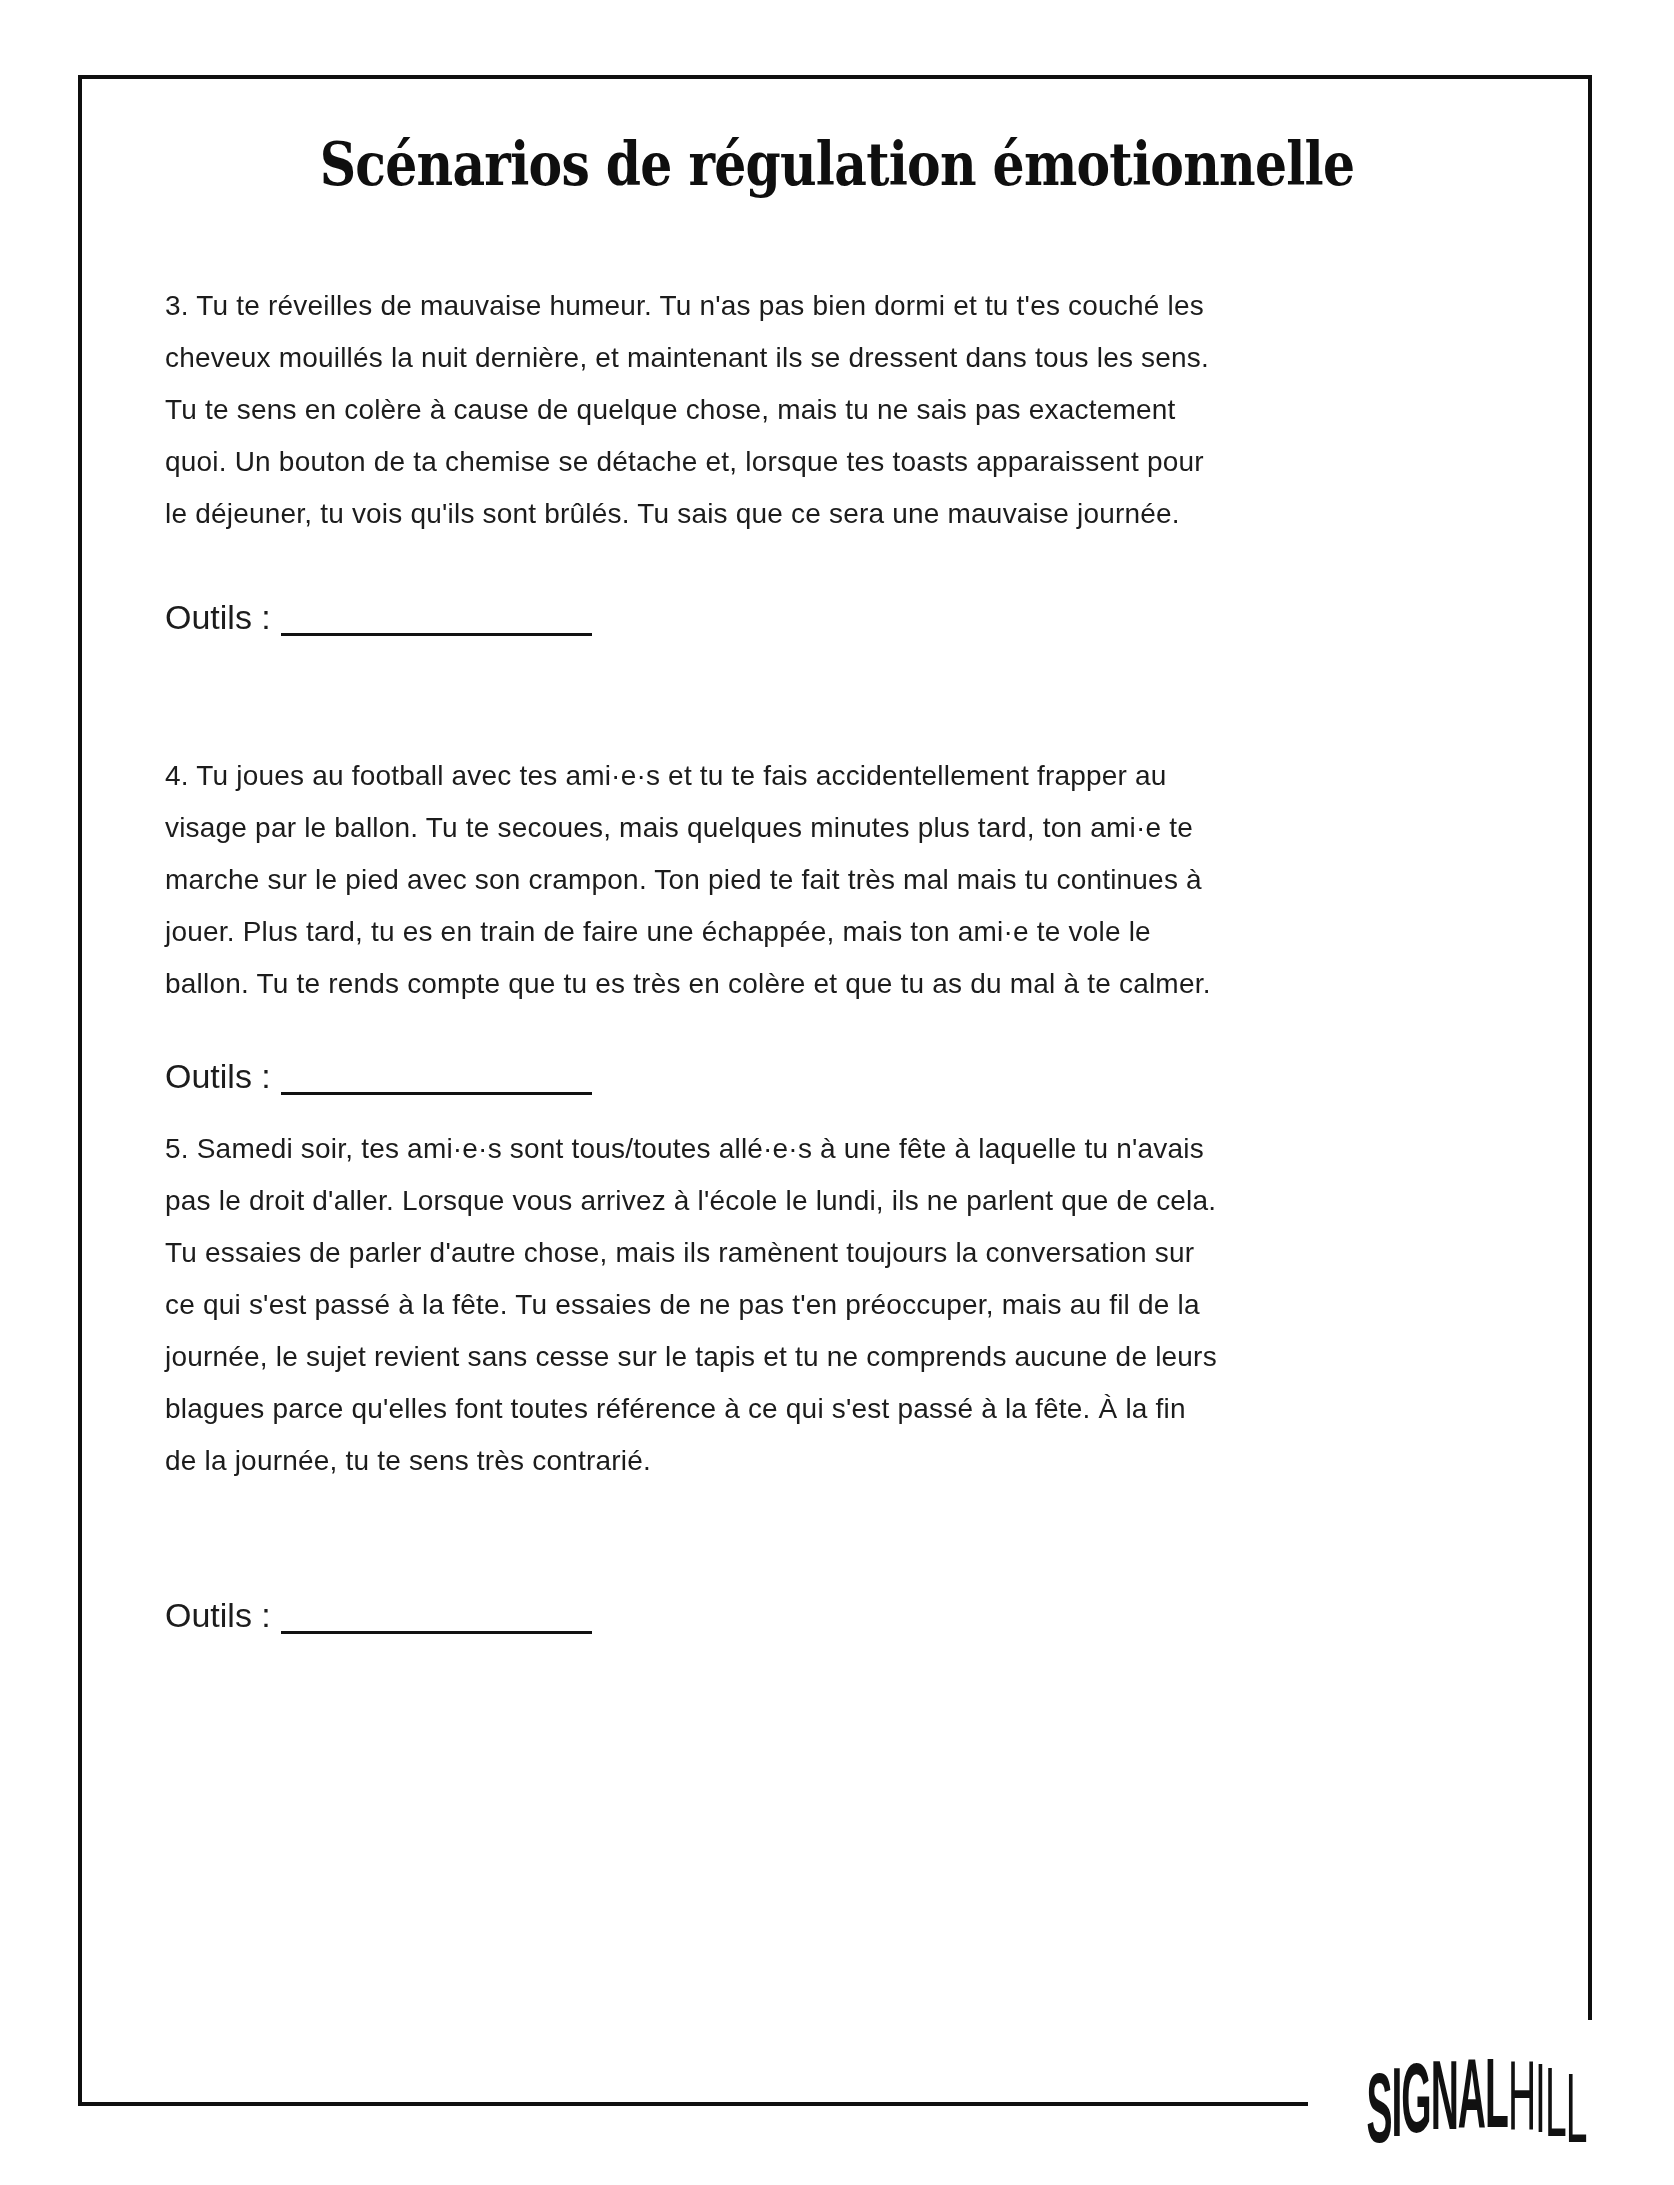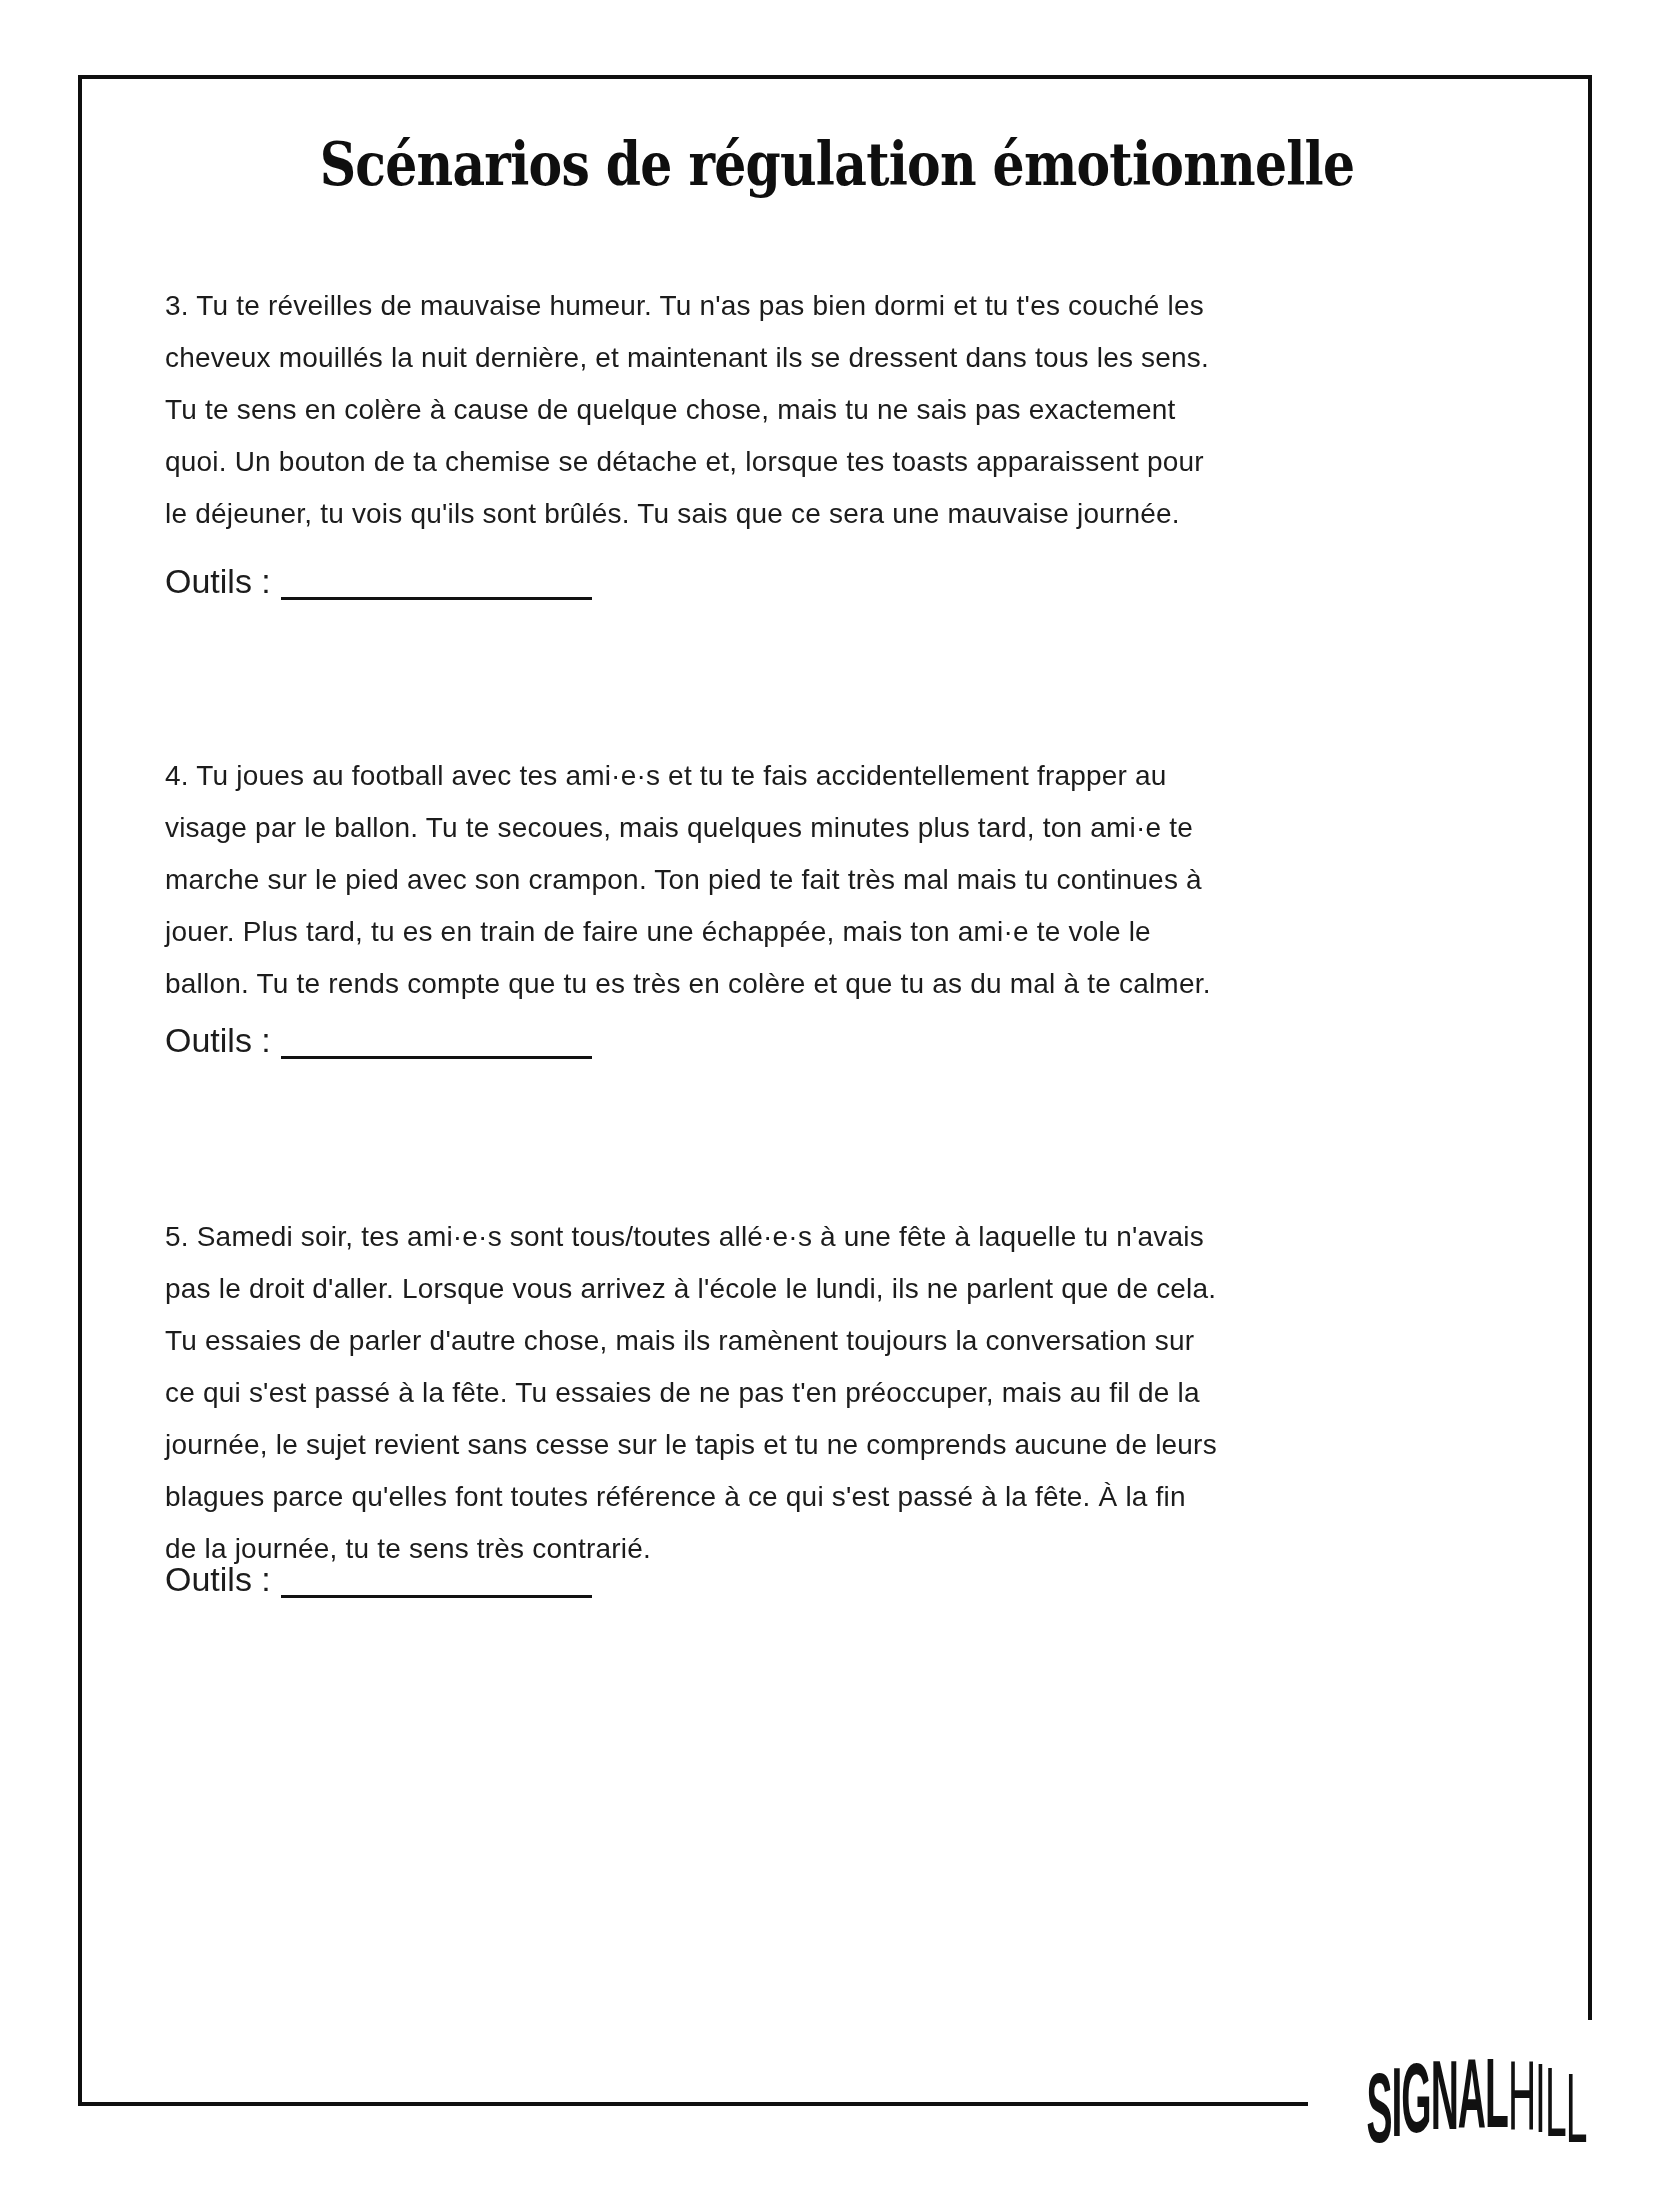--- a/index.html
+++ b/index.html
@@ -42,28 +42,29 @@
     left: 165px;
     width: 1394px;
     font-size: 28px;
     line-height: 52px;
     white-space: pre-line;
     letter-spacing: 0.2px;
     z-index: 2;
   }
   #scenario-3 { top: 280px; }
   #scenario-4 { top: 750px; }
-  #scenario-5 { top: 1211px; }
+  #scenario-5 { top: 1123px; }
   .tools-row {
     position: absolute;
     left: 165px;
     width: 1394px;
     font-size: 34px;
     line-height: 52px;
     z-index: 2;
+    margin-top: 36px;
   }
   #tools-row-1 { top: 555px; }
   #tools-row-2 { top: 1014px; }
   #tools-row-3 { top: 1553px; }
   .tools-blank {
     display: inline-block;
     width: 311px;
     height: 1em;
     margin-left: 10.3px;
     border-bottom: 3.4px solid #111111;

